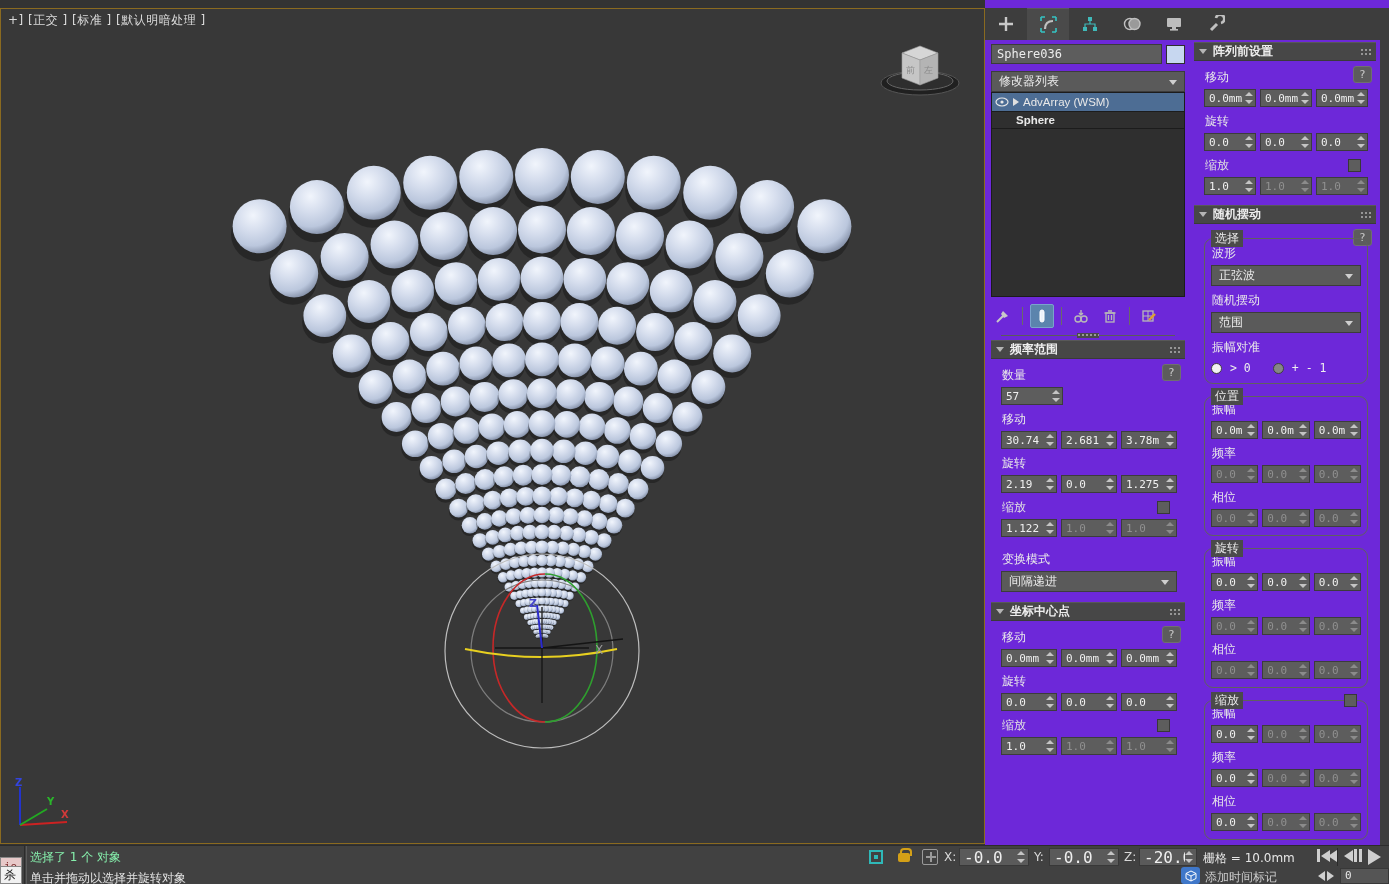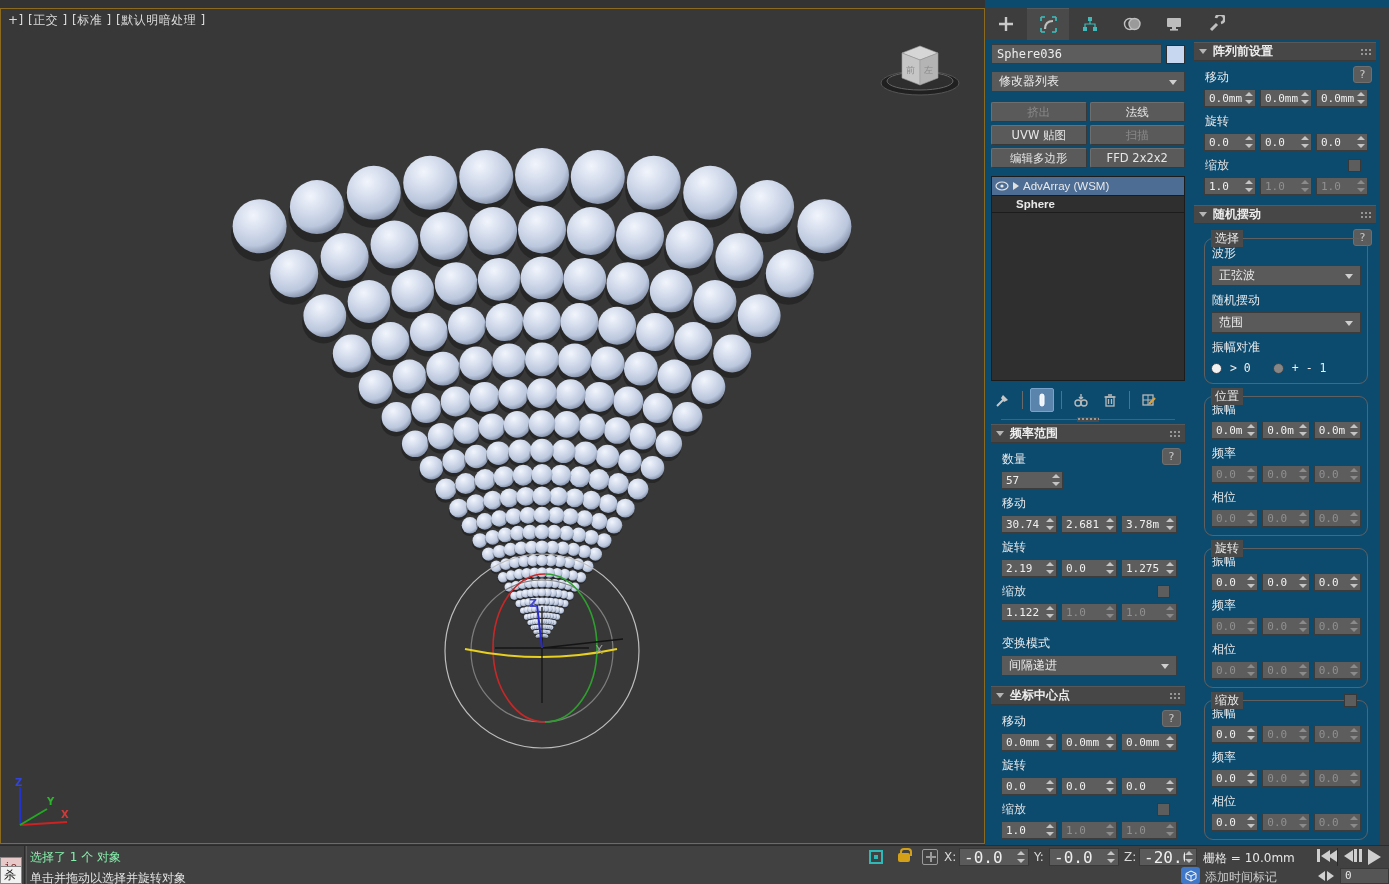--- a/index.html
+++ b/index.html
@@ -8,21 +8,21 @@
 .app{position:relative;width:1389px;height:884px;background:#333}
 
 
 .viewport{position:absolute;left:0;top:8px;width:985px;height:836px;background:#383838;border:1px solid #8a6a20;overflow:hidden}
 #vp-svg{position:absolute;left:0;top:0}
 .vp-label{position:absolute;left:7px;top:3px;color:#dcdcdc;font-size:12px;letter-spacing:.5px}
 .viewcube{position:absolute;right:18px;top:22px}
 .axis-tripod{position:absolute;left:6px;bottom:10px}
 
 
-.panel{position:absolute;left:985px;top:0;width:404px;height:845px;background:#0c4a6e}
+.panel{position:absolute;left:985px;top:0;width:404px;height:845px;background:#6d28d9}
 .tabbar{position:absolute;left:0;top:8px;width:404px;height:32px;background:#3d3d3d;display:flex;align-items:flex-end}
 .tab{width:42px;height:32px;display:flex;align-items:center;justify-content:center;background:#3d3d3d}
 .tab.sel{background:#4a4a4a;border-top:1px solid #5a5a5a}
 .cols{position:absolute;left:0;top:40px;width:404px;height:805px;display:flex}
 .col-left{width:205px;padding:4px 5px 0 6px}
 .col-right{width:190px;padding:2px 4px 0 4px}
 .scrollstrip{position:absolute;right:0;top:40px;width:9px;height:805px;background:#3e3e3e}
 
 .namerow{display:flex;align-items:center;gap:4px;margin-bottom:7px}
 .namefield{flex:1;height:20px;background:#5d5d5d;border:1px solid #3b3b3b;color:#ececec;font-family:"DejaVu Sans Mono",monospace;font-size:12px;display:flex;align-items:center;padding:0 5px}
@@ -728,28 +728,20 @@
 
       <div class="col-left">
         <div class="namerow">
           <div class="namefield">Sphere036</div>
           <div class="swatch"></div>
         </div>
         <div class="dd">
             <span>修改器列表</span>
           </div>
 
-        <div class="btngrid">
-          <div class="btn dis">挤出</div>
-          <div class="btn">法线</div>
-          <div class="btn">UVW 贴图</div>
-          <div class="btn dis">扫描</div>
-          <div class="btn">编辑多边形</div>
-          <div class="btn">FFD 2x2x2</div>
-        </div>
 
         <div class="stack">
           <div class="srow sel">
             <svg width="14" height="10" fill="none">
               <ellipse cx="7" cy="5" rx="6" ry="4" stroke="#e8e8e8" stroke-width="1.2"></ellipse>
                 <circle cx="7" cy="5" r="1.6" fill="#e8e8e8"></circle>
             </svg>
             <span class="arr"></span>
             <span>AdvArray (WSM)</span>
           </div>

